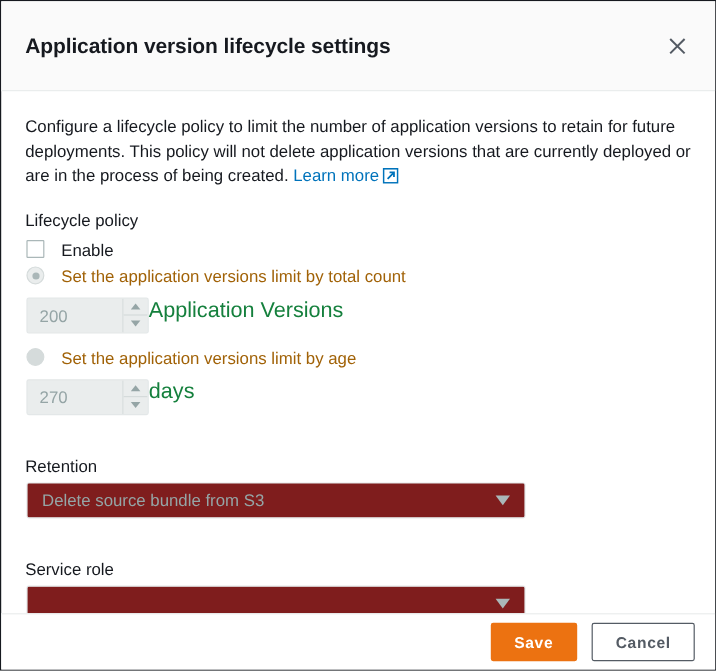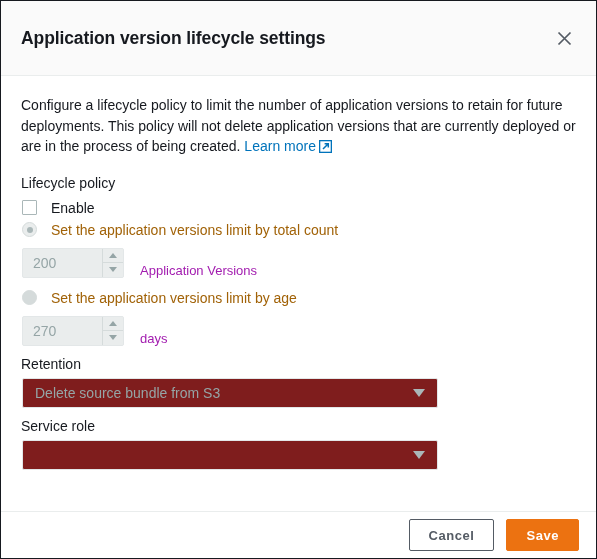--- a/index.html
+++ b/index.html
@@ -78,21 +78,21 @@
     display: inline-block;
     vertical-align: -2px;
     margin-left: 3px;
   }
 
   .field-label {
     font-size: 14px;
     color: #16191f;
     margin: 16px 0 6px 0;
   }
-  .field-label.tight { margin-top: 10px; }
+  .field-label.tight { margin-top: 34px; }
 
   
   .checkbox-row {
     display: flex;
     align-items: center;
     margin: 0 0 0 1px;
     height: 22px;
     cursor: pointer;
   }
   .checkbox-box {
@@ -144,21 +144,21 @@
   }
   .radio-label {
     font-size: 14px;
     color: #a16207;
     margin-left: 14px;
   }
 
   
   .input-row {
     display: flex;
-    align-items: flex-end;
+    align-items: flex-start;
     margin: 7px 0 9px 1px;
   }
   .number-input {
     box-sizing: border-box;
     width: 102px;
     height: 30px;
     background: #eaeded;
     border: 1px solid #e3e7e8;
     border-radius: 2px;
     display: flex;
@@ -194,23 +194,22 @@
     border-right: 4px solid transparent;
     border-bottom: 5px solid #95a5a6;
   }
   .tri-down {
     width: 0; height: 0;
     border-left: 4px solid transparent;
     border-right: 4px solid transparent;
     border-top: 5px solid #95a5a6;
   }
   .unit-label {
-    font-size: 13px;
-    color: #a21caf;
-    margin-left: 16px;
+    font-size: 18px;
+    color: #15803d;
   }
 
   
   .select-box {
     box-sizing: border-box;
     width: 416px;
     height: 30px;
     background: #7f1d1d;
     border: 1px solid #e3e7e8;
     border-radius: 2px;
@@ -351,17 +350,17 @@
 
     <div class="field-label tight">Service role</div>
     <div class="select-box">
       <span class="select-value"></span>
       <span class="caret"></span>
     </div>
 
   </div>
 
   <div class="modal-footer">
+    <button class="btn btn-save">Save</button>
     <button class="btn btn-cancel">Cancel</button>
-    <button class="btn btn-save">Save</button>
   </div>
 
 </div>
 
 </body></html>

